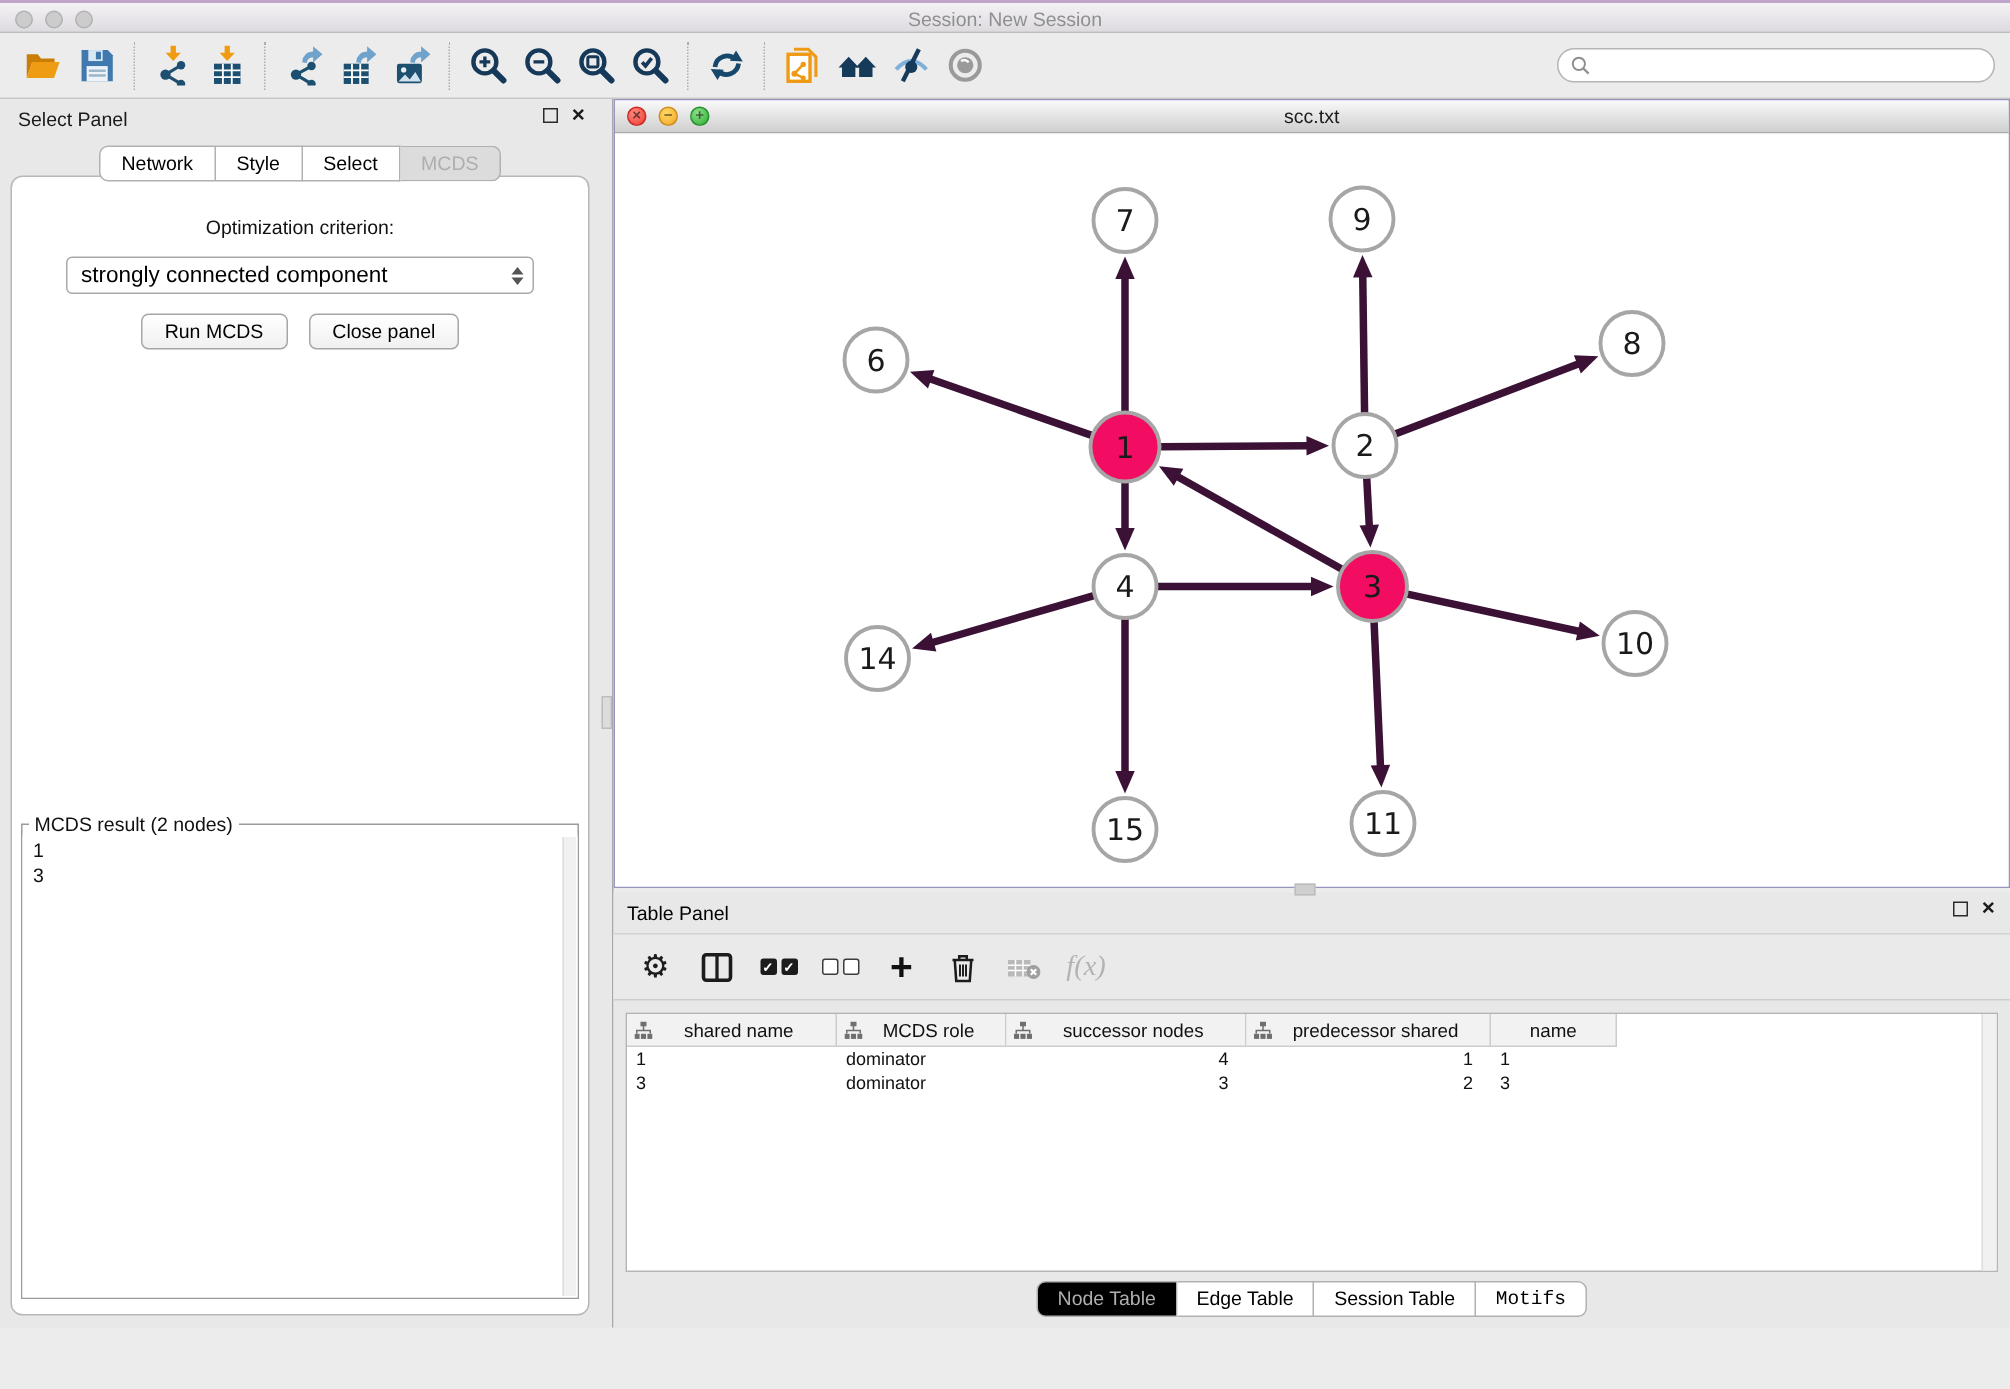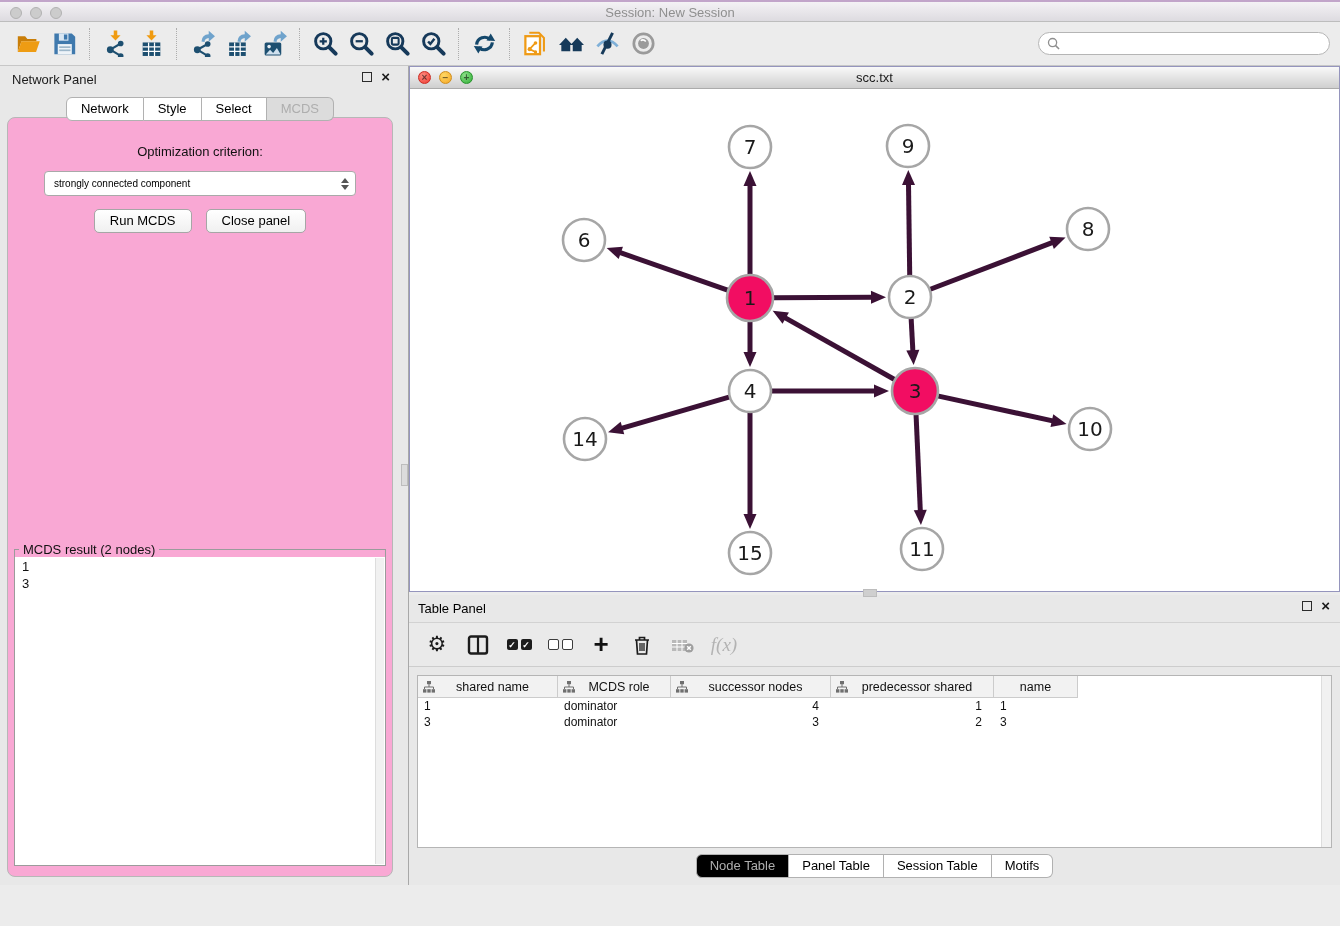--- a/index.html
+++ b/index.html
@@ -39,24 +39,24 @@
   .cp-title { position:absolute; left:12px; top:6px; font-size:13px; color:#1a1a1a; }
   .win-ctrls { position:absolute; right:10px; top:6px; display:flex; gap:9px; align-items:center; }
   .mini-float { width:10px; height:10px; border:1.6px solid #2b2b2b; display:inline-block; cursor:pointer; }
   .mini-close { font-size:15px; font-weight:bold; color:#1a1a1a; line-height:10px; cursor:pointer; }
   .cp-tabs { position:absolute; left:0; right:0; top:31px; display:flex; justify-content:center; z-index:2; }
   .cp-tab { font-size:13px; padding:3px 14px 4px; background:#fff; border:1px solid #b1b1b1; border-left:none; cursor:pointer; }
   .cp-tab:first-child { border-left:1px solid #b1b1b1; border-radius:6px 0 0 6px; }
   .cp-tab:last-child { border-radius:0 6px 6px 0; }
   .cp-tab.active { background:#dcdcdc; color:#aeaeae; }
   .cp-box { position:absolute; left:7px; right:7px; top:51px; bottom:8px;
-    border:1px solid #b7b7b7; border-radius:8px; background:#f9a8d4; }
+    border:1px solid #b7b7b7; border-radius:8px; background:#ffffff; }
   .opt-label { margin-top:26px; text-align:center; font-size:13px; color:#111; }
   .criterion { margin:12px auto 0; width:312px; height:25px; background:#fff; border:1px solid #a9a9a9;
-    border-radius:4px; display:flex; align-items:center; padding:0 6px 0 9px; font-size:10px; cursor:pointer; }
+    border-radius:4px; display:flex; align-items:center; padding:0 6px 0 9px; font-size:15px; cursor:pointer; }
   .criterion .lbl { flex:1; }
   .stepper { display:flex; flex-direction:column; gap:2px; align-items:center; }
   .stepper .up { width:0; height:0; border-left:4px solid transparent; border-right:4px solid transparent; border-bottom:5px solid #555; }
   .stepper .dn { width:0; height:0; border-left:4px solid transparent; border-right:4px solid transparent; border-top:5px solid #555; }
   .cp-buttons { margin-top:13px; display:flex; justify-content:center; gap:14px; }
   .push-btn { font-size:13px; padding:3px 15px 4px; background:linear-gradient(#ffffff,#f0f0f0);
     border:1px solid #a6a6a6; border-radius:5px; cursor:pointer; font-family:"Liberation Sans",sans-serif; }
   .result-box { position:absolute; left:6px; right:6px; top:424px; bottom:10px; border:1px solid #9b9b9b; }
   .result-box legend { font-size:13px; color:#111; margin-left:4px; padding:0 4px; }
   .result-area { position:absolute; left:0; right:0; top:0px; bottom:0; background:#fff; }
@@ -98,21 +98,21 @@
   .th svg { position:absolute; left:5px; width:12px; height:12px; }
   .tbl-body { position:absolute; left:0; top:22px; right:10px; }
   .tr { display:flex; height:16px; cursor:default; }
   .td { font-size:12px; color:#111; line-height:16px; white-space:nowrap; overflow:hidden; }
   .td.left { text-align:left; padding-left:6px; }
   .td.right { text-align:right; padding-right:12px; }
   .tbl-scroll { position:absolute; right:0; top:0; bottom:0; width:10px; background:#f1f1f1; border-left:1px solid #ddd; }
   .tp-tabs { position:absolute; left:0; right:0; top:259px; display:flex; justify-content:center; }
   .tp-tab { font-size:13px; padding:3px 13px 4px; background:#fff; border:1px solid #b1b1b1; border-left:none; cursor:pointer; }
   .tp-tab:first-child { border-left:1px solid #b1b1b1; border-radius:6px 0 0 6px; }
-  .tp-tab:last-child { border-radius:0 6px 6px 0; }
+  .tp-tab:last-child { border-radius:0 6px 6px 0;font-family:Liberation Mono, monospace; }
   .tp-tab.active { background:#000000; color:#aeaeae; }
 
   
   .statusbar { position:absolute; left:0; top:885px; width:1340px; height:41px; background:#ececec; border-top:1px solid #c9c9c9; }
   .list-btn { position:absolute; left:12px; top:9px; width:30px; height:23px; background:linear-gradient(#fcfcfc,#ededed);
     border:1px solid #b4b4b4; border-radius:3px; display:flex; align-items:center; justify-content:center; cursor:pointer; }
   .memory-btn { position:absolute; right:12px; top:9px; height:23px; background:linear-gradient(#fcfcfc,#ededed);
     border:1px solid #b4b4b4; border-radius:3px; display:flex; align-items:center; gap:6px; padding:0 10px; font-size:13px; cursor:pointer; }
   .mem-dot { width:12px; height:12px; border-radius:50%; background:#22a12e; }
 </style>
@@ -285,21 +285,21 @@
         <line x1="9.3" y1="9.3" x2="13" y2="13" stroke="#8e8e8e" stroke-width="1.6"></line>
       </svg>
       <input type="text" value="" style="">
     </div>
   </div>
 
   <div class="main">
 
     <div class="control-panel">
       <div class="cp-header">
-        <span class="cp-title">Network Panel</span>
+        <span class="cp-title">Select Panel</span>
         <span class="win-ctrls">
           <span class="mini-float"></span>
           <span class="mini-close">×</span>
         </span>
       </div>
       <div class="cp-tabs" id="cp-tabs">
           <div class="cp-tab">Network</div>
           <div class="cp-tab">Style</div>
           <div class="cp-tab">Select</div>
           <div class="cp-tab active">MCDS</div>
@@ -512,21 +512,21 @@
                 <div class="td left" style="width: 113px;">dominator</div>
                 <div class="td right" style="width: 160px;">3</div>
                 <div class="td right" style="width: 163px;">2</div>
                 <div class="td left" style="width: 84px;">3</div>
               </div>
             </div>
           <div class="tbl-scroll"></div>
         </div>
         <div class="tp-tabs" id="tp-tabs">
             <div class="tp-tab active">Node Table</div>
-            <div class="tp-tab">Panel Table</div>
+            <div class="tp-tab">Edge Table</div>
             <div class="tp-tab">Session Table</div>
             <div class="tp-tab">Motifs</div>
           </div>
       </div>
 
     </div>
   </div>
 
 
 </div>

